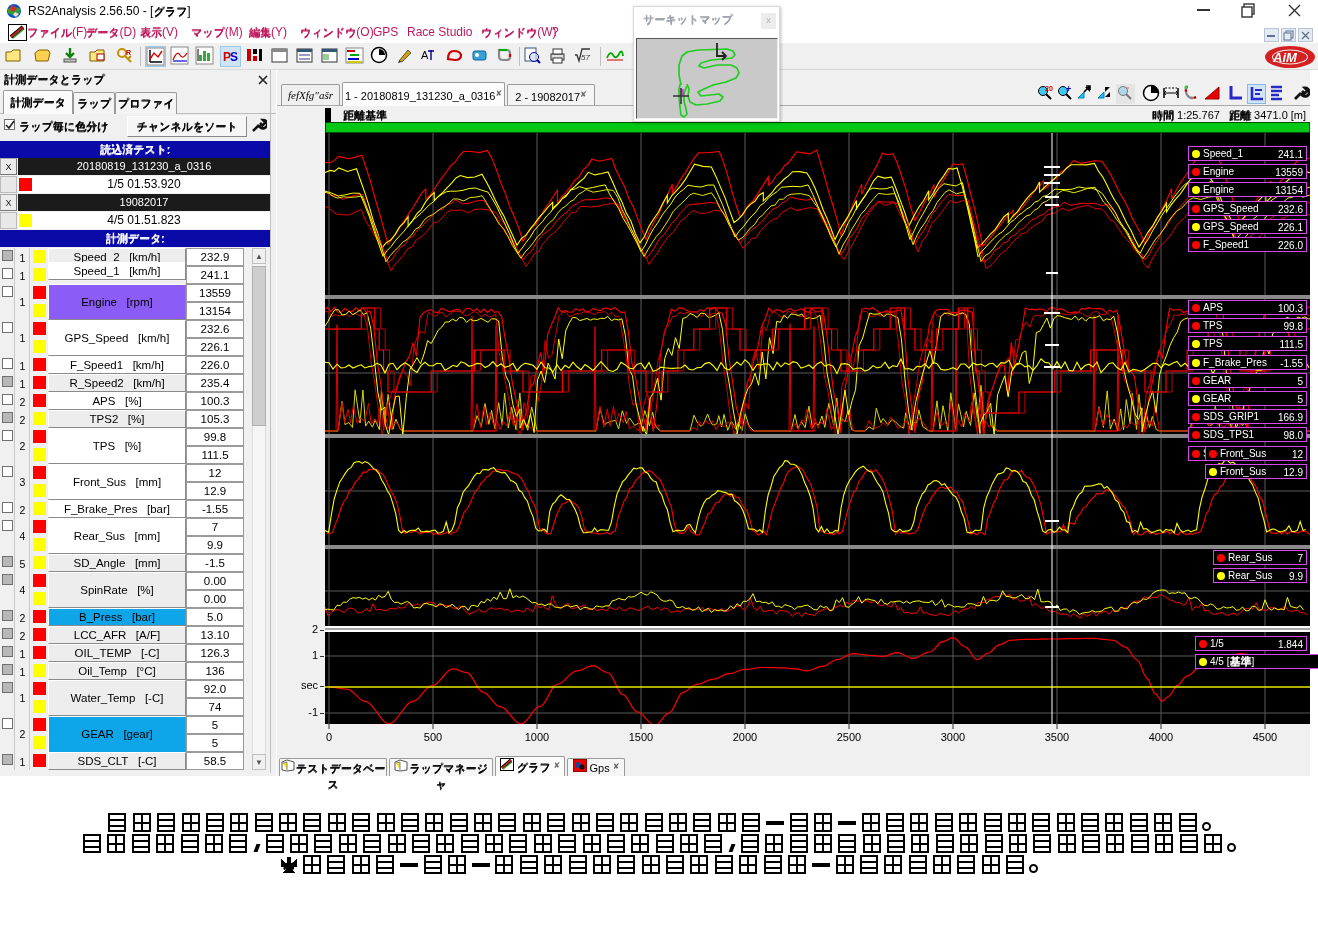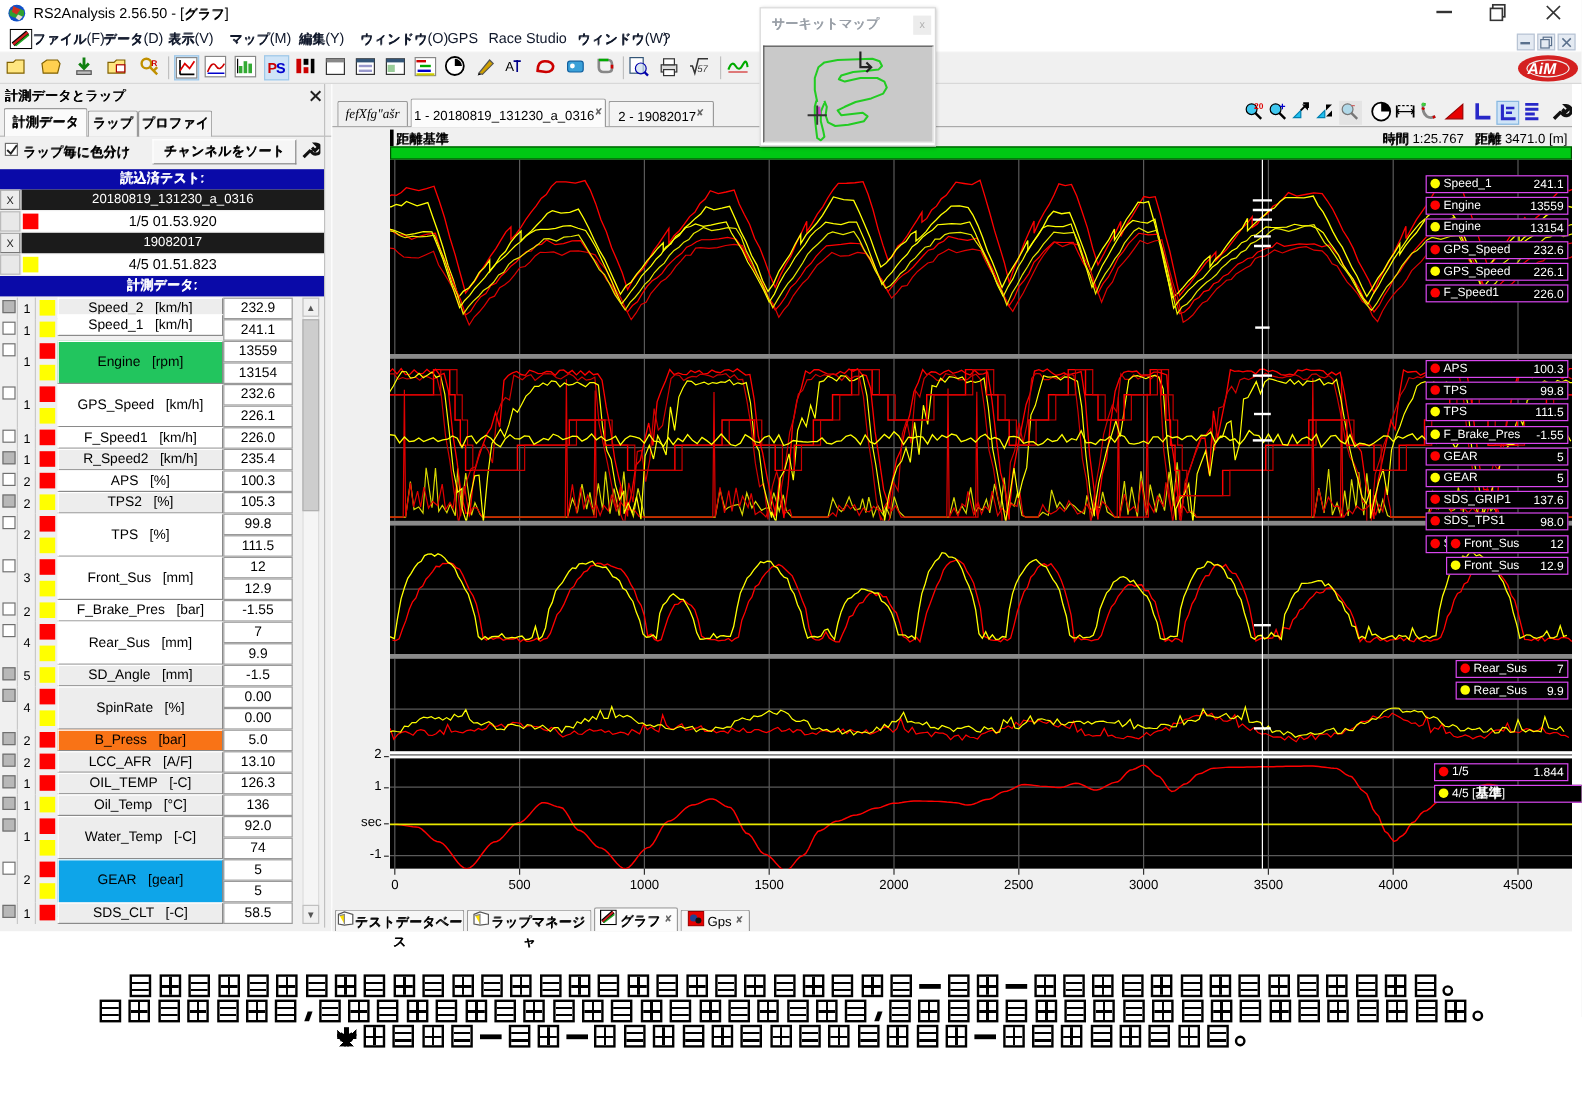--- a/index.html
+++ b/index.html
@@ -1,19 +1,19 @@
 <!DOCTYPE html>
 <html><head><meta charset="utf-8"><style>
 *{margin:0;padding:0;box-sizing:border-box}
 body{width:1318px;height:930px;background:#fff;font-family:"Liberation Sans",sans-serif;position:relative;overflow:hidden}
 .ab{position:absolute}
 .j{font-size:11px;letter-spacing:0px;text-shadow:0.6px 0 currentColor,0 0.6px currentColor}
 .titlebar{left:0;top:0;width:1318px;height:21px;background:#fff}
 .menubar{left:0;top:21px;width:1318px;height:23px;background:#fff;border-bottom:1px solid #f0f0f0}
-.menuitem{position:absolute;top:4px;font-size:12px;color:#0f172a}
+.menuitem{position:absolute;top:4px;font-size:12px;color:#be185d}
 .toolbar{left:0;top:44px;width:1318px;height:26px;background:#f0f0f0;border-bottom:1px solid #d8d8d8}
 .tbi{position:absolute;top:2px;width:21px;height:21px}
 .panel{left:0;top:70px;width:276px;height:706px;background:#f0f0f0}
 .bluebar{position:absolute;left:0;width:270px;background:#0a0aa8;color:#fff;font-size:11px;text-align:center}
 .blackrow{position:absolute;left:18px;width:252px;background:#1b1b1b;color:#fff;font-size:11px;text-align:center}
 .xbtn{position:absolute;left:0;width:17px;background:#ececec;border:1px solid #aaa;border-right-color:#777;border-bottom-color:#777;font-size:9px;text-align:center;color:#222}
 .lapwhite{position:absolute;left:18px;width:252px;background:#fff;color:#000;font-size:12px;text-align:center}
 .sq{position:absolute;width:13px;height:13px}
 .namecell{position:absolute;border:1px solid;border-color:#fff #8a8a8a #8a8a8a #fff;font-size:11.5px;text-align:center;color:#000;overflow:hidden;white-space:nowrap}
 .valcell{position:absolute;background:#fff;border:1px solid #9a9a9a;font-size:11.5px;text-align:center;color:#000}
@@ -247,21 +247,21 @@
 <div class="sq ab" style="left:33px;top:268px;background:#ffff00"></div>
 <div class="valcell ab" style="left:186px;top:266px;width:58px;height:18px;line-height:16px">241.1</div>
 <div class="namecell ab" style="left:48px;top:262px;width:138px;height:18px;background:#ffffff;line-height:16px">Speed_1&nbsp;&nbsp;&nbsp;[km/h]</div>
 <div class="cb ab" style="left:2px;top:286px;background:#ffffff"></div>
 <div class="numcell ab" style="left:15px;top:296px;width:15px">1</div>
 <div class="ab" style="left:14px;top:284px;width:16px;height:36px;border:1px solid #c8c8c8;border-width:0 1px"></div>
 <div class="sq ab" style="left:33px;top:286px;background:#ff0000"></div>
 <div class="valcell ab" style="left:186px;top:284px;width:58px;height:18px;line-height:16px">13559</div>
 <div class="sq ab" style="left:33px;top:304px;background:#ffff00"></div>
 <div class="valcell ab" style="left:186px;top:302px;width:58px;height:18px;line-height:16px">13154</div>
-<div class="namecell ab" style="left:48px;top:284px;width:138px;height:36px;background:#22c55e;line-height:34px">Engine&nbsp;&nbsp;&nbsp;[rpm]</div>
+<div class="namecell ab" style="left:48px;top:284px;width:138px;height:36px;background:#8b5cf6;line-height:34px">Engine&nbsp;&nbsp;&nbsp;[rpm]</div>
 <div class="cb ab" style="left:2px;top:322px;background:#ffffff"></div>
 <div class="numcell ab" style="left:15px;top:332px;width:15px">1</div>
 <div class="ab" style="left:14px;top:320px;width:16px;height:36px;border:1px solid #c8c8c8;border-width:0 1px"></div>
 <div class="sq ab" style="left:33px;top:322px;background:#ff0000"></div>
 <div class="valcell ab" style="left:186px;top:320px;width:58px;height:18px;line-height:16px">232.6</div>
 <div class="sq ab" style="left:33px;top:340px;background:#ffff00"></div>
 <div class="valcell ab" style="left:186px;top:338px;width:58px;height:18px;line-height:16px">226.1</div>
 <div class="namecell ab" style="left:48px;top:320px;width:138px;height:36px;background:#ffffff;line-height:34px">GPS_Speed&nbsp;&nbsp;&nbsp;[km/h]</div>
 <div class="cb ab" style="left:2px;top:358px;background:#ffffff"></div>
 <div class="numcell ab" style="left:15px;top:360px;width:15px">1</div>
@@ -329,21 +329,21 @@
 <div class="sq ab" style="left:33px;top:574px;background:#ff0000"></div>
 <div class="valcell ab" style="left:186px;top:572px;width:58px;height:18px;line-height:16px">0.00</div>
 <div class="sq ab" style="left:33px;top:592px;background:#ffff00"></div>
 <div class="valcell ab" style="left:186px;top:590px;width:58px;height:18px;line-height:16px">0.00</div>
 <div class="namecell ab" style="left:48px;top:572px;width:138px;height:36px;background:#ededed;line-height:34px">SpinRate&nbsp;&nbsp;&nbsp;[%]</div>
 <div class="cb ab" style="left:2px;top:610px;background:#b8b8b8"></div>
 <div class="numcell ab" style="left:15px;top:612px;width:15px">2</div>
 <div class="ab" style="left:14px;top:608px;width:16px;height:18px;border:1px solid #c8c8c8;border-width:0 1px"></div>
 <div class="sq ab" style="left:33px;top:610px;background:#ff0000"></div>
 <div class="valcell ab" style="left:186px;top:608px;width:58px;height:18px;line-height:16px">5.0</div>
-<div class="namecell ab" style="left:48px;top:608px;width:138px;height:18px;background:#f97316;line-height:16px">B_Press&nbsp;&nbsp;&nbsp;[bar]</div>
+<div class="namecell ab" style="left:48px;top:608px;width:138px;height:18px;background:#0ea5e9;line-height:16px">B_Press&nbsp;&nbsp;&nbsp;[bar]</div>
 <div class="cb ab" style="left:2px;top:628px;background:#b8b8b8"></div>
 <div class="numcell ab" style="left:15px;top:630px;width:15px">2</div>
 <div class="ab" style="left:14px;top:626px;width:16px;height:18px;border:1px solid #c8c8c8;border-width:0 1px"></div>
 <div class="sq ab" style="left:33px;top:628px;background:#ff0000"></div>
 <div class="valcell ab" style="left:186px;top:626px;width:58px;height:18px;line-height:16px">13.10</div>
 <div class="namecell ab" style="left:48px;top:626px;width:138px;height:18px;background:#ededed;line-height:16px">LCC_AFR&nbsp;&nbsp;&nbsp;[A/F]</div>
 <div class="cb ab" style="left:2px;top:646px;background:#b8b8b8"></div>
 <div class="numcell ab" style="left:15px;top:648px;width:15px">1</div>
 <div class="ab" style="left:14px;top:644px;width:16px;height:18px;border:1px solid #c8c8c8;border-width:0 1px"></div>
 <div class="sq ab" style="left:33px;top:646px;background:#ff0000"></div>
@@ -439,21 +439,21 @@
 <div class="ab" style="left:1247px;top:84px;width:19px;height:20px;border:1px solid #88b8e0;background:#cfe4f7;"><svg width="18" height="18">
       <path d="M4 2 L4 14 L15 14" stroke="#2828c8" stroke-width="2.6" fill="none"></path>
       <path d="M7 5 L14 5 M7 9 L12 9" stroke="#2828c8" stroke-width="2.2"></path>
     </svg></div>
 <div class="ab" style="left:1267px;top:84px;width:19px;height:20px;"><svg width="18" height="18">
       <path d="M4 3 L15 3 M4 7 L15 7 M4 11 L12 11 M4 15 L15 15" stroke="#2828c8" stroke-width="2.4"></path>
     </svg></div>
 <div class="ab" style="left:1292px;top:84px;width:19px;height:20px;"><svg width="18" height="18">
       <path d="M3 15 L9 9 M9 9 a4.2 4.2 0 1 0 4 -5 l2.5 2.5 l-3 3 l-2.5 -2.5" stroke="#111" stroke-width="2.8" fill="none"></path>
     </svg></div>
-<div class="ab gtext" style="left:325px;top:108px;border-left:3px solid #000000;padding-left:2px;height:14px"><span class="j">距離基準</span></div>
+<div class="ab gtext" style="left:325px;top:108px;border-left:6px solid #000000;padding-left:12px;height:14px"><span class="j">距離基準</span></div>
 <div class="ab gtext" style="left:1152px;top:108px"><span class="j">時間</span> 1:25.767&nbsp;&nbsp;&nbsp;<span class="j">距離</span> 3471.0 [m]</div>
 <div class="ab" style="left:325px;top:122px;width:985px;height:11px;background:#00c814;border:1px solid #005000"></div>
 <svg class="ab" style="left:325px;top:133px" width="985" height="624">
     <rect x="0" y="0" width="985" height="591" fill="#000"></rect>
     <rect x="0" y="591" width="985" height="33" fill="#f0f0f0"></rect>
     <line x1="4" y1="0" x2="4" y2="162" stroke="#5a5a5a" stroke-width="1"></line>
     <line x1="108" y1="0" x2="108" y2="162" stroke="#5a5a5a" stroke-width="1"></line>
     <line x1="212" y1="0" x2="212" y2="162" stroke="#5a5a5a" stroke-width="1"></line>
     <line x1="316" y1="0" x2="316" y2="162" stroke="#5a5a5a" stroke-width="1"></line>
     <line x1="420" y1="0" x2="420" y2="162" stroke="#5a5a5a" stroke-width="1"></line>
@@ -606,21 +606,21 @@
 <div class="legend" style="left:1188px;top:182.4px;width:119px;height:15px"><span class="dot" style="background:#ffff00"></span>Engine<span class="v">13154</span></div>
 <div class="legend" style="left:1188px;top:200.6px;width:119px;height:15px"><span class="dot" style="background:#ff0000"></span>GPS_Speed<span class="v">232.6</span></div>
 <div class="legend" style="left:1188px;top:218.8px;width:119px;height:15px"><span class="dot" style="background:#ffff00"></span>GPS_Speed<span class="v">226.1</span></div>
 <div class="legend" style="left:1188px;top:237.0px;width:119px;height:15px"><span class="dot" style="background:#ff0000"></span>F_Speed1<span class="v">226.0</span></div>
 <div class="legend" style="left:1188px;top:300.0px;width:119px;height:15px"><span class="dot" style="background:#ff0000"></span>APS<span class="v">100.3</span></div>
 <div class="legend" style="left:1188px;top:318.2px;width:119px;height:15px"><span class="dot" style="background:#ff0000"></span>TPS<span class="v">99.8</span></div>
 <div class="legend" style="left:1188px;top:336.4px;width:119px;height:15px"><span class="dot" style="background:#ffff00"></span>TPS<span class="v">111.5</span></div>
 <div class="legend" style="left:1188px;top:354.6px;width:119px;height:15px"><span class="dot" style="background:#ffff00"></span>F_Brake_Pres<span class="v">-1.55</span></div>
 <div class="legend" style="left:1188px;top:372.8px;width:119px;height:15px"><span class="dot" style="background:#ff0000"></span>GEAR<span class="v">5</span></div>
 <div class="legend" style="left:1188px;top:391.0px;width:119px;height:15px"><span class="dot" style="background:#ffff00"></span>GEAR<span class="v">5</span></div>
-<div class="legend" style="left:1188px;top:409.2px;width:119px;height:15px"><span class="dot" style="background:#ff0000"></span>SDS_GRIP1<span class="v">137.6</span></div>
+<div class="legend" style="left:1188px;top:409.2px;width:119px;height:15px"><span class="dot" style="background:#ff0000"></span>SDS_GRIP1<span class="v">166.9</span></div>
 <div class="legend" style="left:1188px;top:427.4px;width:119px;height:15px"><span class="dot" style="background:#ff0000"></span>SDS_TPS1<span class="v">98.0</span></div>
 <div class="legend" style="left:1188px;top:446px;width:119px;height:15px"><span class="dot" style="background:#ff0000"></span>SD<span class="v"></span></div>
 <div class="legend" style="left:1205px;top:446.0px;width:102px;height:15px"><span class="dot" style="background:#ff0000"></span>Front_Sus<span class="v">12</span></div>
 <div class="legend" style="left:1205px;top:464.2px;width:102px;height:15px"><span class="dot" style="background:#ffff00"></span>Front_Sus<span class="v">12.9</span></div>
 <div class="legend" style="left:1213px;top:550.0px;width:94px;height:15px"><span class="dot" style="background:#ff0000"></span>Rear_Sus<span class="v">7</span></div>
 <div class="legend" style="left:1213px;top:568.2px;width:94px;height:15px"><span class="dot" style="background:#ffff00"></span>Rear_Sus<span class="v">9.9</span></div>
 <div class="legend" style="left:1195px;top:636px;width:112px;height:15px"><span class="dot" style="background:#ff0000"></span>1/5<span class="v">1.844</span></div>
 <div class="legend" style="left:1195px;top:654px;width:124px;height:15px"><span class="dot" style="background:#ffff00"></span>4/5 [<span class="j">基準</span>]</div>
 <div class="ab" style="left:277px;top:757px;width:1033px;height:19px;background:#f0f0f0"></div>
 <div class="tab" style="left:279px;top:758px;width:108px;height:18px;line-height:16px;font-size:11px;background:#f6f6f6"><svg width="15" height="13">

